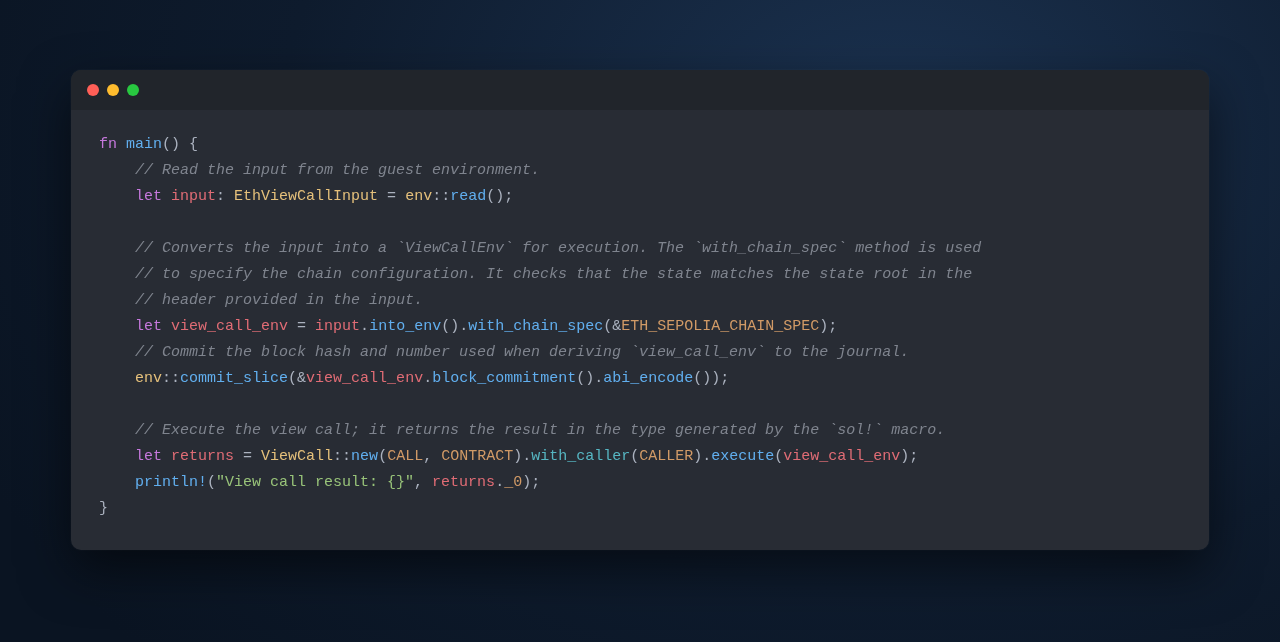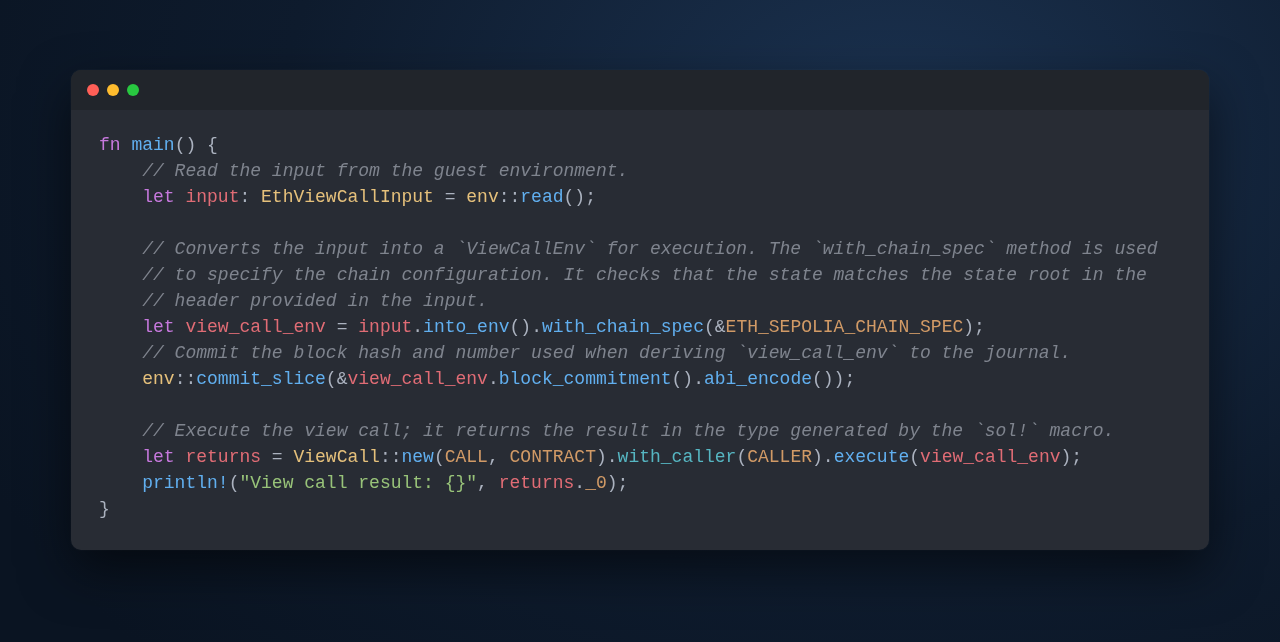--- a/index.html
+++ b/index.html
@@ -38,21 +38,21 @@
     width: 12px;
     height: 12px;
     border-radius: 50%;
   }
   .dot-red    { background: #ff5f57; }
   .dot-yellow { background: #febc2e; }
   .dot-green  { background: #28c840; }
 
   .code {
     padding: 22px 28px 28px 28px;
-    font-size: 18px;
+    font-size: 15px;
     line-height: 26px;
     color: #abb2bf;
     white-space: pre;
   }
 
   .tok-kw      { color: #c678dd; } 
   .tok-fn      { color: #61afef; } 
   .tok-type    { color: #e5c07b; } 
   .tok-ident   { color: #e06c75; } 
   .tok-str     { color: #98c379; } 

